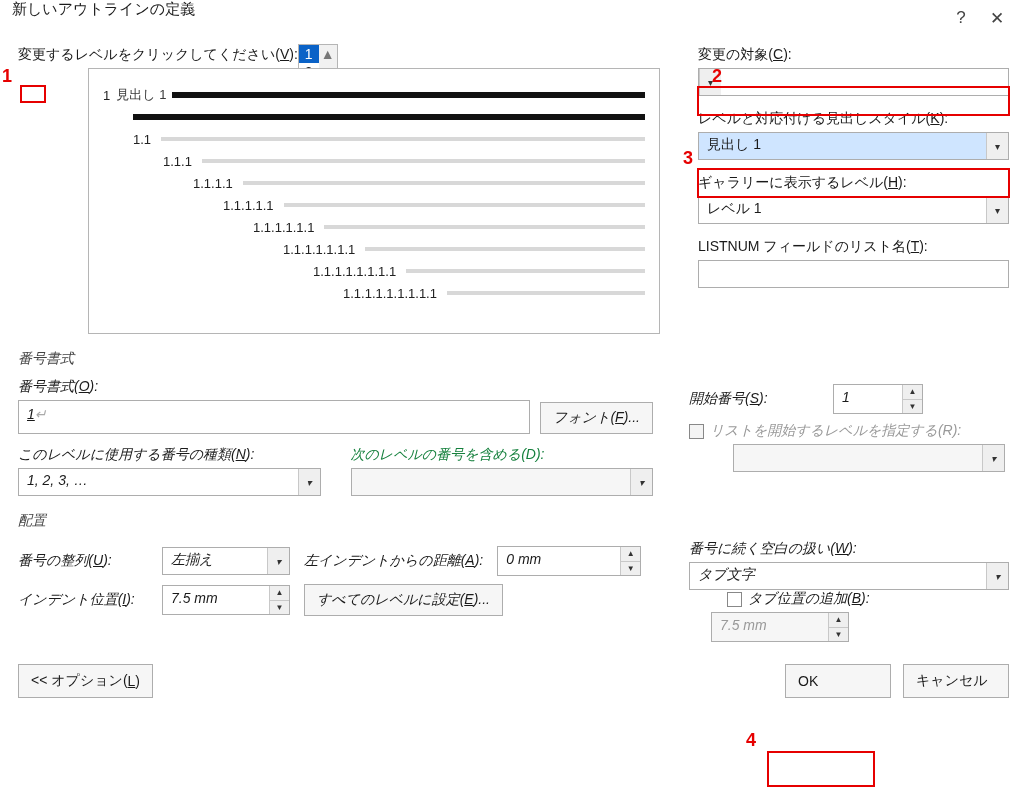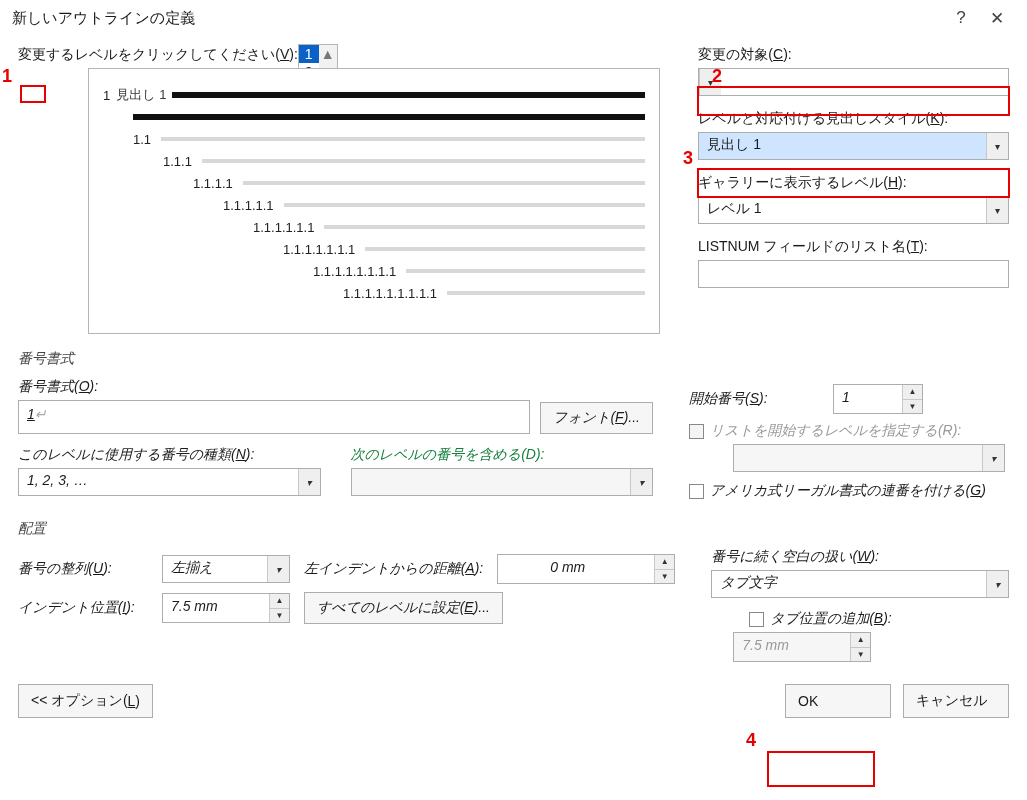--- a/index.html
+++ b/index.html
@@ -1,18 +1,18 @@
 <!DOCTYPE html>
 <html><head>
 <meta charset="utf-8">
 <style>
 * { box-sizing:border-box; font-family:"Yu Gothic UI","Meiryo",sans-serif; font-size:14px; }
 body { margin:0; background:#fff; color:#1a1a1a; width:1027px; height:800px; position:relative; }
 
-.titlebar { display:flex; align-items:center; height:36px; padding:0 12px; }
+.titlebar { display:flex; height:36px; padding:0 12px; }
 .titlebar .title { flex:1; font-size:15px; }
 .titlebar .tbtn { width:36px; height:36px; display:flex; align-items:center; justify-content:center; color:#444; font-size:17px; }
 
 .body { padding:8px 18px 18px 18px; }
 
 .row { display:flex; }
 .lbl { margin:2px 0 4px 0; }
 u.mn { text-decoration:underline; }
 
 
@@ -266,44 +266,40 @@
         <div class="chk disabled">
           <span class="chkbox"></span>
             <span>リストを開始するレベルを指定する(R):</span>
         </div>
         <div style="margin:4px 0 10px 44px;">
           <div class="sel-input disabled" style="width:272px;">
             <div class="txt"></div>
               <div class="dd">▾</div>
           </div>
         </div>
-        <div class="chk">
-          <span class="chkbox"></span>
-          <span class="nowrap"><span>アメリカ式リーガル書式の連番を付ける(</span><u class="mn">G</u><span>)</span></span>
-        </div>
       </div>
     </div>
   </div>
 
   <div class="grp">
     <div class="grp-title">配置</div>
     <div class="row" style="gap:36px;">
       <div style="flex:1;">
         <div class="layrow">
           <div class="llbl">
             <span>番号の整列(</span><u class="mn">U</u><span>):</span>
           </div>
           <div class="sel-input" style="width:128px;">
             <div class="txt">左揃え</div>
               <div class="dd">▾</div>
           </div>
           <div class="nowrap">
             <span>左インデントからの距離(</span><u class="mn">A</u><span>):</span>
           </div>
-          <div class="spin" style="width:178px;padding-left:44px;">
+          <div class="spin" style="width:144px;">
             <div class="sval">0 mm</div>
             <div class="sbtns">
                 <div class="sb">▲</div>
                 <div class="sb">▼</div>
               </div>
           </div>
         </div>
         <div class="layrow">
           <div class="llbl">
             <span>インデント位置(</span><u class="mn">I</u><span>):</span>
@@ -322,21 +318,21 @@
       </div>
 
       <div style="width:320px;">
         <div class="lbl">
           <span>番号に続く空白の扱い(</span><u class="mn">W</u><span>):</span>
         </div>
         <div class="sel-input">
           <div class="txt">タブ文字</div>
             <div class="dd">▾</div>
         </div>
-        <div class="chk" style="margin-top:12px;padding-left:38px;">
+        <div class="chk" style="margin-top:0;padding-left:38px;">
           <span class="chkbox"></span>
           <span><span>タブ位置の追加(</span><u class="mn">B</u><span>):</span></span>
         </div>
         <div class="spin disabled" style="width:138px;margin-left:22px;">
           <div class="sval">7.5 mm</div>
           <div class="sbtns">
               <div class="sb">▲</div>
               <div class="sb">▼</div>
             </div>
         </div>

